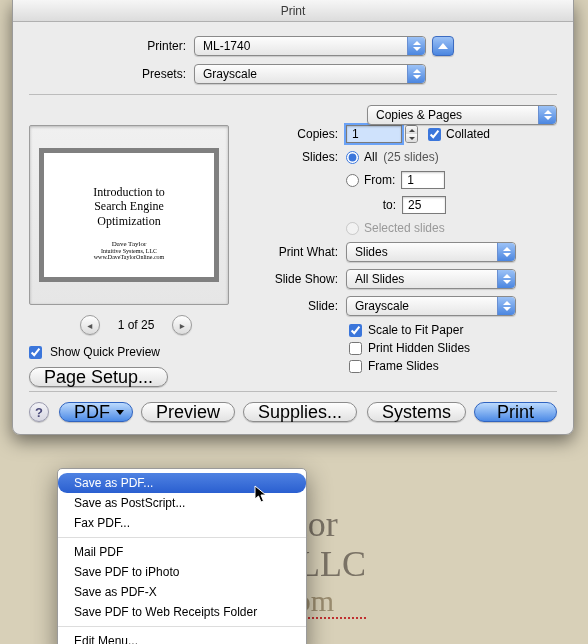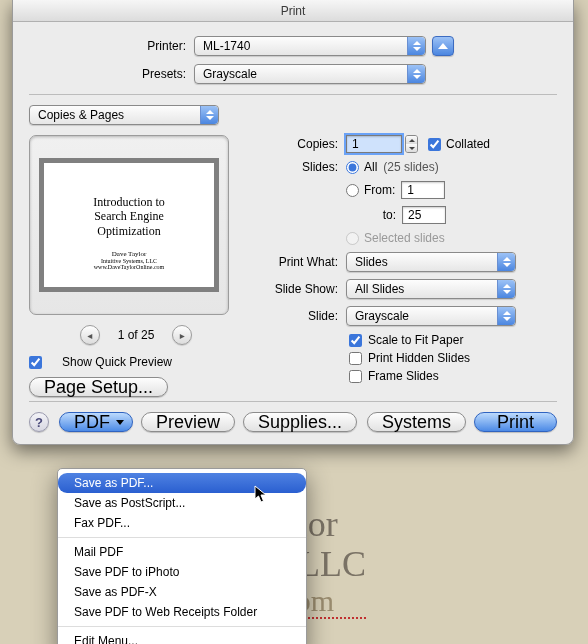--- a/index.html
+++ b/index.html
@@ -109,28 +109,28 @@
     align-items: center; justify-content: center;
     box-shadow: 0 1px 1px rgba(0,0,0,0.2);
   }
   .sqbtn::before {
     content: "";
     border-left: 5px solid transparent;
     border-right: 5px solid transparent;
     border-bottom: 6px solid #fff;
   }
   .hr { border-top: 1px solid #bcbcbc; margin: 10px 0; }
-  .center-select { display:flex; justify-content:flex-start; margin-bottom: 10px; }
+  .center-select { display:flex; justify-content:flex-end; }
   .panel-body { display:flex; gap: 18px; }
   .preview-col { width: 214px; }
   .preview-frame {
     width: 200px; height: 180px;
     background: linear-gradient(#f0f0f0,#e6e6e6);
     border: 1px solid #9c9c9c;
-    border-radius: 7px;
+    border-radius: 2px;
     box-shadow: inset 0 1px 3px rgba(0,0,0,0.25);
     padding: 4px;
     display:flex; align-items:center; justify-content:center;
   }
   .slide {
     width: 180px; height: 134px;
     background: #808080;
     display:flex; align-items:center; justify-content:center;
   }
   .slide-inner {
@@ -149,21 +149,21 @@
     gap: 18px; margin-top: 10px; font-size:12px;
   }
   .rnd {
     width: 20px; height: 20px; border-radius: 50%;
     background: linear-gradient(#fefefe,#dcdcdc);
     border:1px solid #9c9c9c;
     display:inline-flex; align-items:center; justify-content:center;
     box-shadow: 0 1px 1px rgba(0,0,0,0.15);
     font-size: 10px; color: #555;
   }
-  .check-row { display:flex; align-items:center; gap:20px; margin-top:10px; font-size:12px; }
+  .check-row { display:flex; align-items:center; gap:8px; margin-top:10px; font-size:12px; }
   input[type=checkbox] {
     width:13px; height:13px; margin:0;
     accent-color: #3b76db;
   }
   .aqua-btn {
     display:inline-flex; align-items:center; justify-content:center;
     background: linear-gradient(#fdfdfd,#e2e2e2);
     border:1px solid #8c8c8c;
     border-radius: 11px;
     height: 20px;

